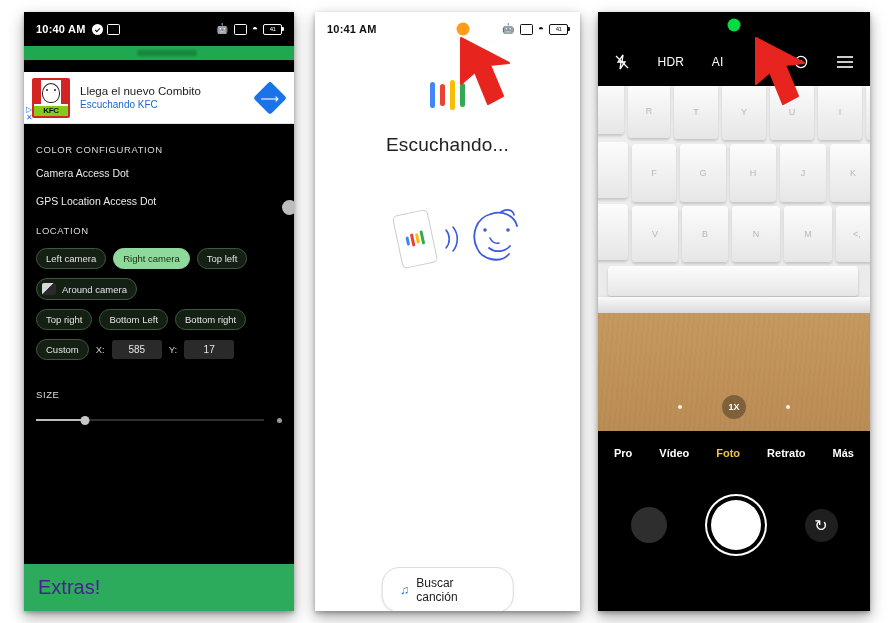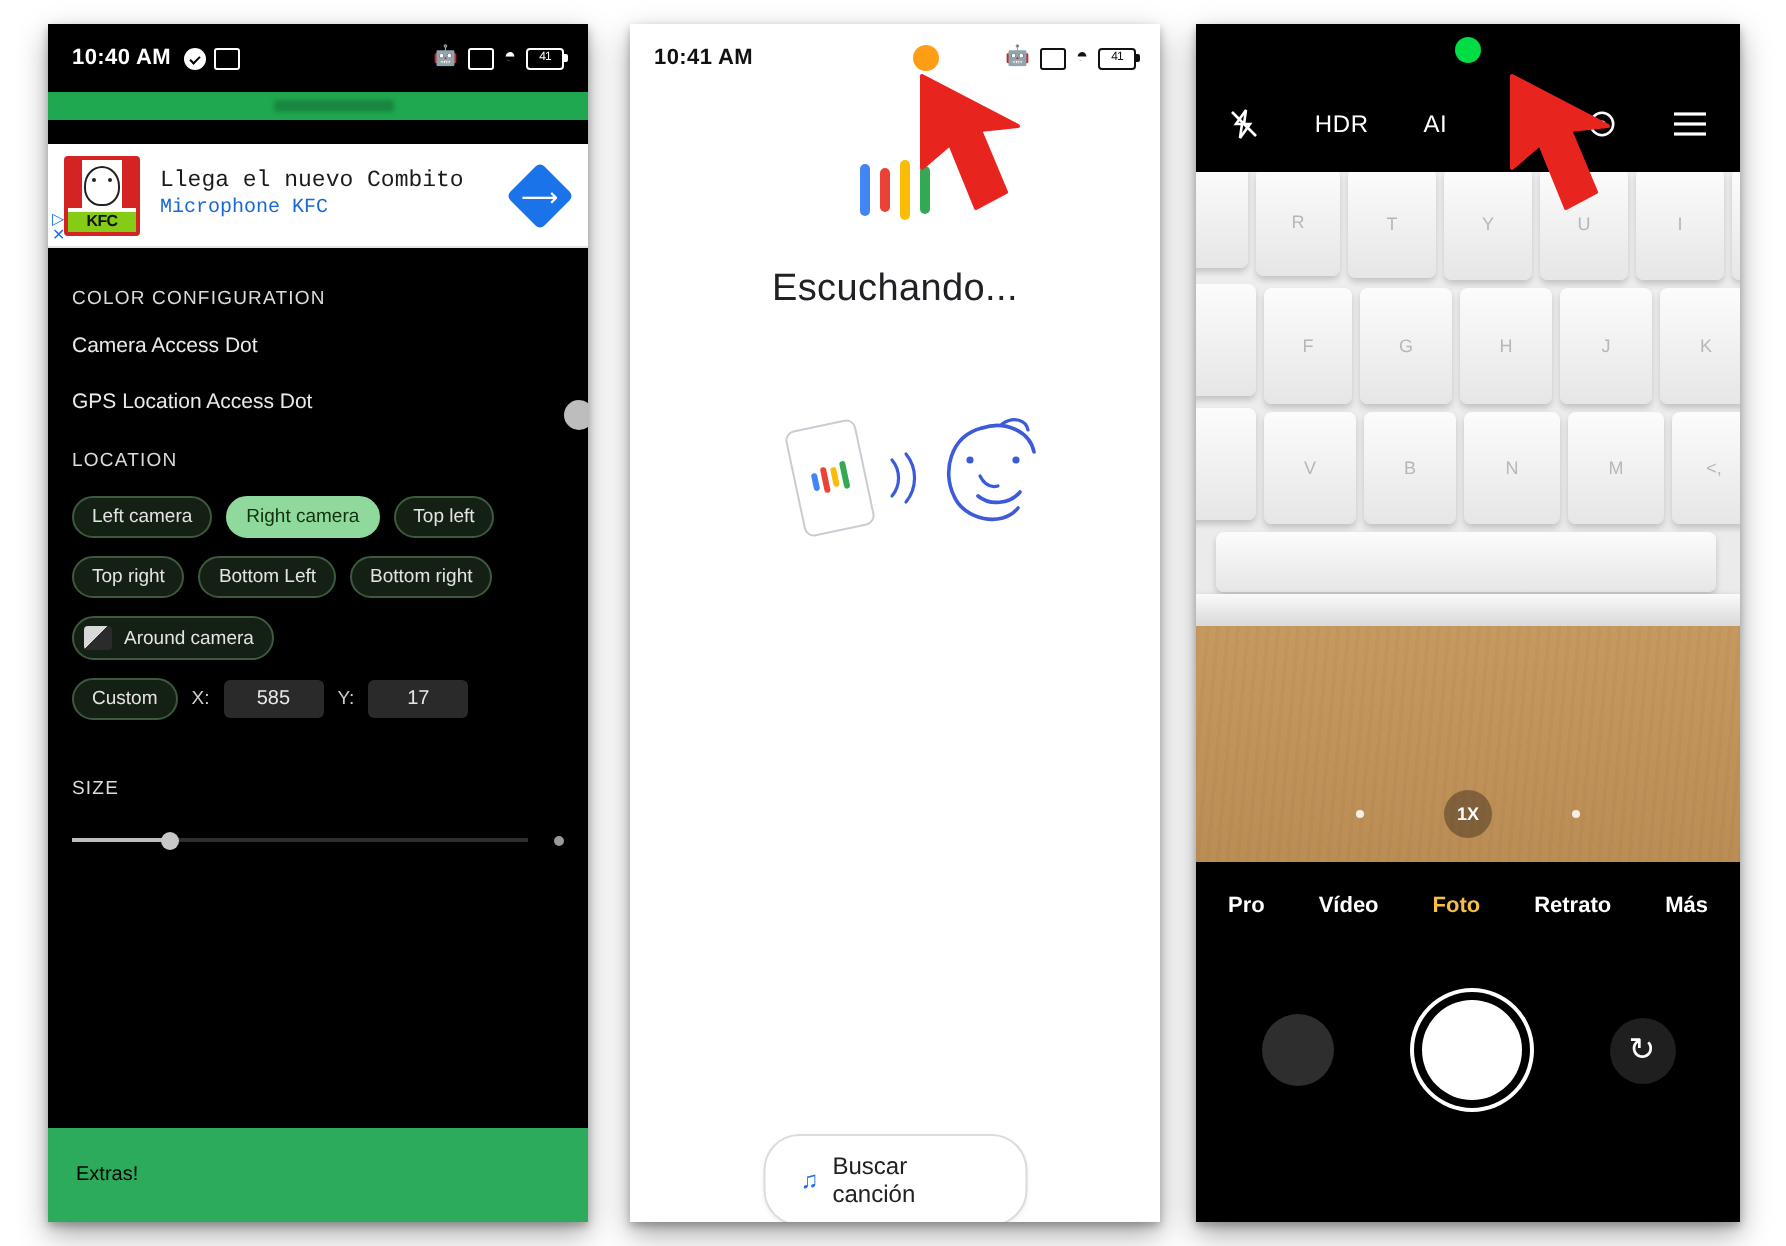--- a/index.html
+++ b/index.html
@@ -75,21 +75,21 @@
     position:absolute;top:3px;left:50%;transform:translateX(-50%);
     width:16px;height:18px;border-radius:50% 50% 45% 45%;
     background:#fff;border:1.3px solid #222;
   }
   .kfc-logo .face:before{content:"";position:absolute;left:3px;top:5px;width:2px;height:2px;background:#222;border-radius:50%;}
   .kfc-logo .face:after{content:"";position:absolute;right:3px;top:5px;width:2px;height:2px;background:#222;border-radius:50%;}
   .kfc-logo .word{
     position:relative;z-index:2;font-size:8px;font-weight:bold;color:#111;
     background:#84cc16;width:100%;text-align:center;letter-spacing:-.3px;line-height:10px;
   }
-  .ad-text{flex:1;min-width:0;font-family:Liberation Mono, monospace;}
+  .ad-text{flex:1;min-width:0;}
   .ad-title{font-size:11.5px;color:#1b1b1b;line-height:14px;white-space:nowrap;overflow:hidden;}
   .ad-sub{font-size:10px;color:#1967d2;line-height:13px;white-space:nowrap;overflow:hidden;}
   .ad-cta{
     width:24px;height:24px;background:#1a73e8;transform:rotate(45deg);
     border-radius:3px;flex:none;margin-right:4px;
     display:flex;align-items:center;justify-content:center;
   }
   .ad-cta span{transform:rotate(-45deg);color:#fff;font-size:13px;line-height:1;}
   .ad-marks{position:absolute;left:2px;bottom:1px;color:#1a73e8;font-size:8px;line-height:8px;}
   .ad-marks div{line-height:8px;}
@@ -123,21 +123,21 @@
   .slider-wrap{margin-top:29px;}
   .slider{position:relative;height:16px;display:flex;align-items:center;margin-top:12px;}
   .track{position:absolute;left:0;right:18px;height:2px;background:#2f2f2f;}
   .track-fill{position:absolute;left:0;width:20%;height:2px;background:#bdbdbd;}
   .thumb{position:absolute;left:20%;width:9px;height:9px;border-radius:50%;background:#c7c7c7;transform:translateX(-50%);}
   .preview-dot{position:absolute;right:0;width:5px;height:5px;border-radius:50%;background:#9a9a9a;}
   .extras{
     position:absolute;left:0;right:0;bottom:0;height:47px;background:#2bab5b;
     display:flex;align-items:center;padding-left:14px;box-sizing:border-box;
   }
-  .extras span{color:#000000;font-size:10px;}
+  .extras span{color:#4c1d95;font-size:20px;}
 
   
   .assistant{background:#fff;height:565px;position:relative;}
   .g-bars{display:flex;gap:5px;justify-content:center;align-items:center;height:34px;margin-top:32px;}
   .g-bars i{width:5px;border-radius:3px;display:block;}
   .listening{
     text-align:center;font-size:19px;color:#202124;margin-top:22px;letter-spacing:.2px;
   }
   .ill{position:relative;height:80px;margin-top:44px;}
   .card{
@@ -242,21 +242,21 @@
 
     <div class="ad">
       <div class="kfc-logo">
         <div class="stripeL"></div>
           <div class="stripeR"></div>
         <div class="face"></div>
         <div class="word">KFC</div>
       </div>
       <div class="ad-text">
         <div class="ad-title">Llega el nuevo Combito</div>
-        <div class="ad-sub">Microphone KFC</div>
+        <div class="ad-sub">Escuchando KFC</div>
       </div>
       <div class="ad-cta">
           <span>⟶</span>
         </div>
       <div class="ad-marks">
         <div>▷</div>
         <div>✕</div>
       </div>
     </div>
 
@@ -280,29 +280,29 @@
       </div>
 
       <div class="sec-title" style="margin-top:18px;">LOCATION</div>
 
       <div class="chips">
         <span class="chip">Left camera</span>
         <span class="chip sel">Right camera</span>
         <span class="chip">Top left</span>
       </div>
       <div class="chips">
-        <span class="chip">Top right</span>
-        <span class="chip">Bottom Left</span>
-        <span class="chip">Bottom right</span>
-      </div>
-      <div class="chips">
         <span class="chip icon-chip">
           <span class="mini-img"></span>
           <span>Around camera</span>
         </span>
+      </div>
+      <div class="chips">
+        <span class="chip">Top right</span>
+        <span class="chip">Bottom Left</span>
+        <span class="chip">Bottom right</span>
       </div>
 
       <div class="custom-row">
         <span class="chip">Custom</span>
         <span class="xy-lab">X:</span>
         <span class="xy-box">585</span>
         <span class="xy-lab">Y:</span>
         <span class="xy-box">17</span>
       </div>
 

